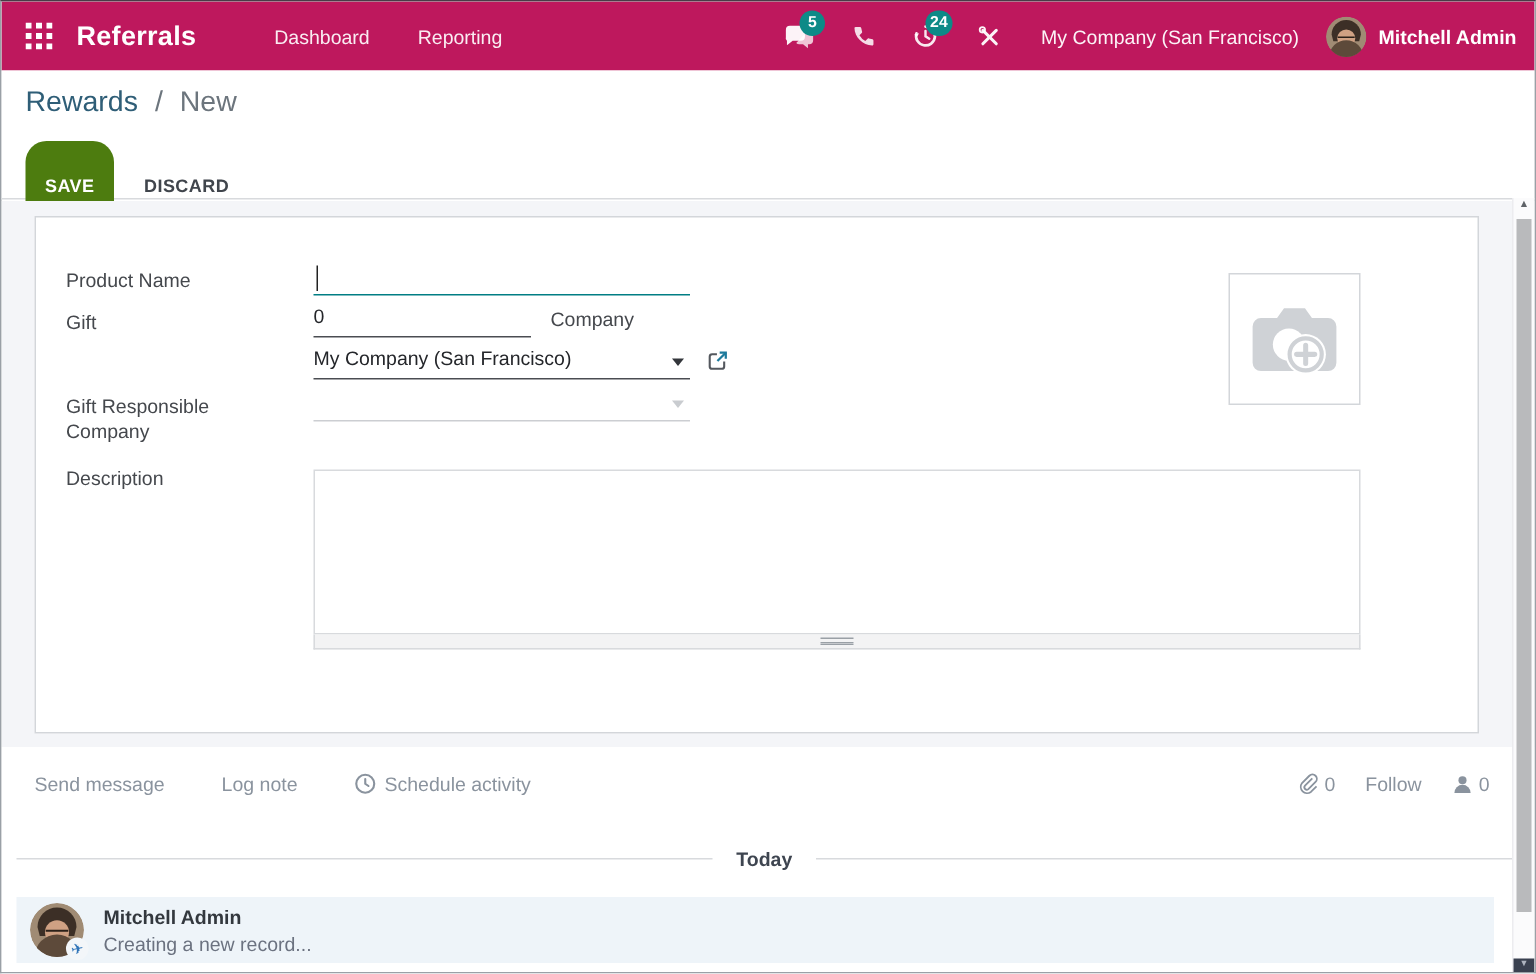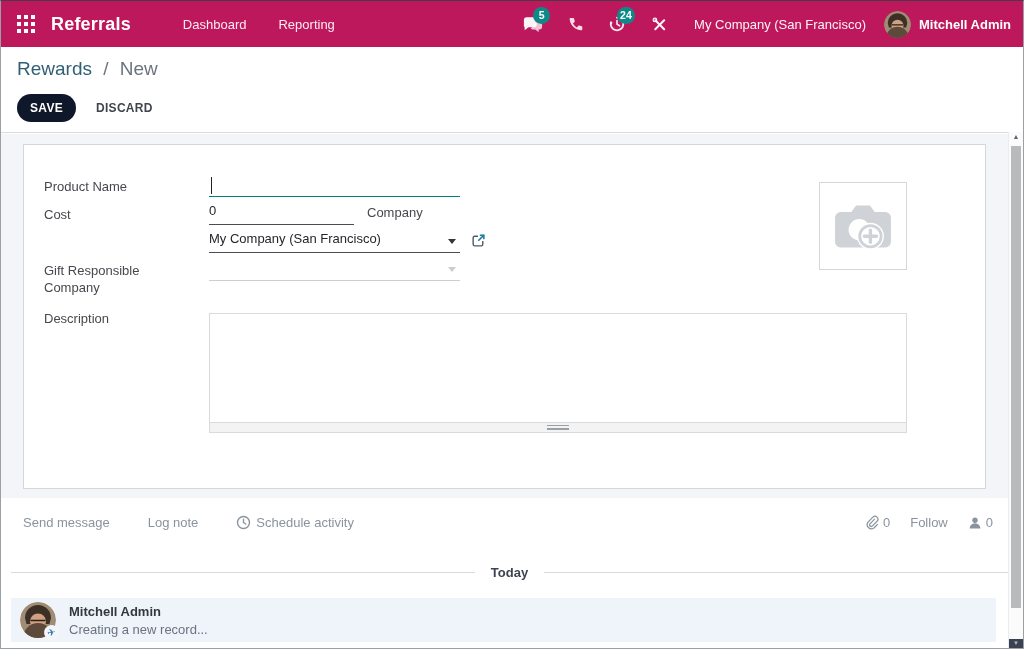--- a/index.html
+++ b/index.html
@@ -29,22 +29,22 @@
   .avatar-wrap svg { display:block; width:100%; height:100%; }
 
   
   .control-panel { position:absolute; top:46px; left:0; right:0; height:86px; background:#fff;
                    border-bottom:1px solid #d8dadd; }
   .breadcrumb { position:absolute; top:11px; left:16px; font-size:19px; }
   .breadcrumb .bc-link { color:#2f5e77; cursor:pointer; }
   .breadcrumb .bc-sep { color:#6c757d; margin:0 6px; }
   .breadcrumb .bc-current { color:#6c757d; }
   .cp-buttons { position:absolute; top:47px; left:16px; display:flex; align-items:center; }
-  .btn-save { background:#0f172a; color:#fff; border:none; font-family:inherit;
-              font-size:12px; font-weight:bold; padding:7px 13px; border-radius:14px;
+  .btn-save { background:#4d7c0f; color:#fff; border:none; font-family:inherit;
+              font-size:12px; font-weight:bold; padding:23px 13px; border-radius:14px;
               letter-spacing:.3px; cursor:pointer; }
   .btn-discard { background:transparent; border:none; font-family:inherit; color:#40454c;
                  font-size:12px; font-weight:bold; padding:7px 12px; margin-left:8px;
                  letter-spacing:.3px; cursor:pointer; }
 
   
   .content { position:absolute; top:133px; left:0; right:0; height:364px; background:#f4f5f8; }
   .sheet { position:absolute; left:22px; top:10px; width:963px; height:345px;
            background:#fff; border:1px solid #d3d6da; }
   .f-label { position:absolute; left:20px; width:145px; font-size:13px; color:#45484d;
@@ -196,21 +196,21 @@
 
   <div class="content">
     <div class="sheet">
 
       <div class="f-label" style="top:34px;">Product Name</div>
       <div class="f-field underline-focus" style="top:30px; width:251px;">
         <span></span>
         <span class="text-cursor"></span>
       </div>
 
-      <div class="f-label" style="top:62px;">Cost</div>
+      <div class="f-label" style="top:62px;">Gift</div>
       <div class="f-field" style="top:58px; width:420px;">
         <div class="underline" style="width:145px; height:22px;">0</div>
         <span class="points-suffix">Company</span>
       </div>
 
       <div class="f-label" style="top:90px;margin-top:45px;">Company</div>
       <div class="f-field underline" style="top:86px; width:251px;">
         <span>My Company (San Francisco)</span>
         <span class="field-caret caret"></span>
         <span class="ext-link">

